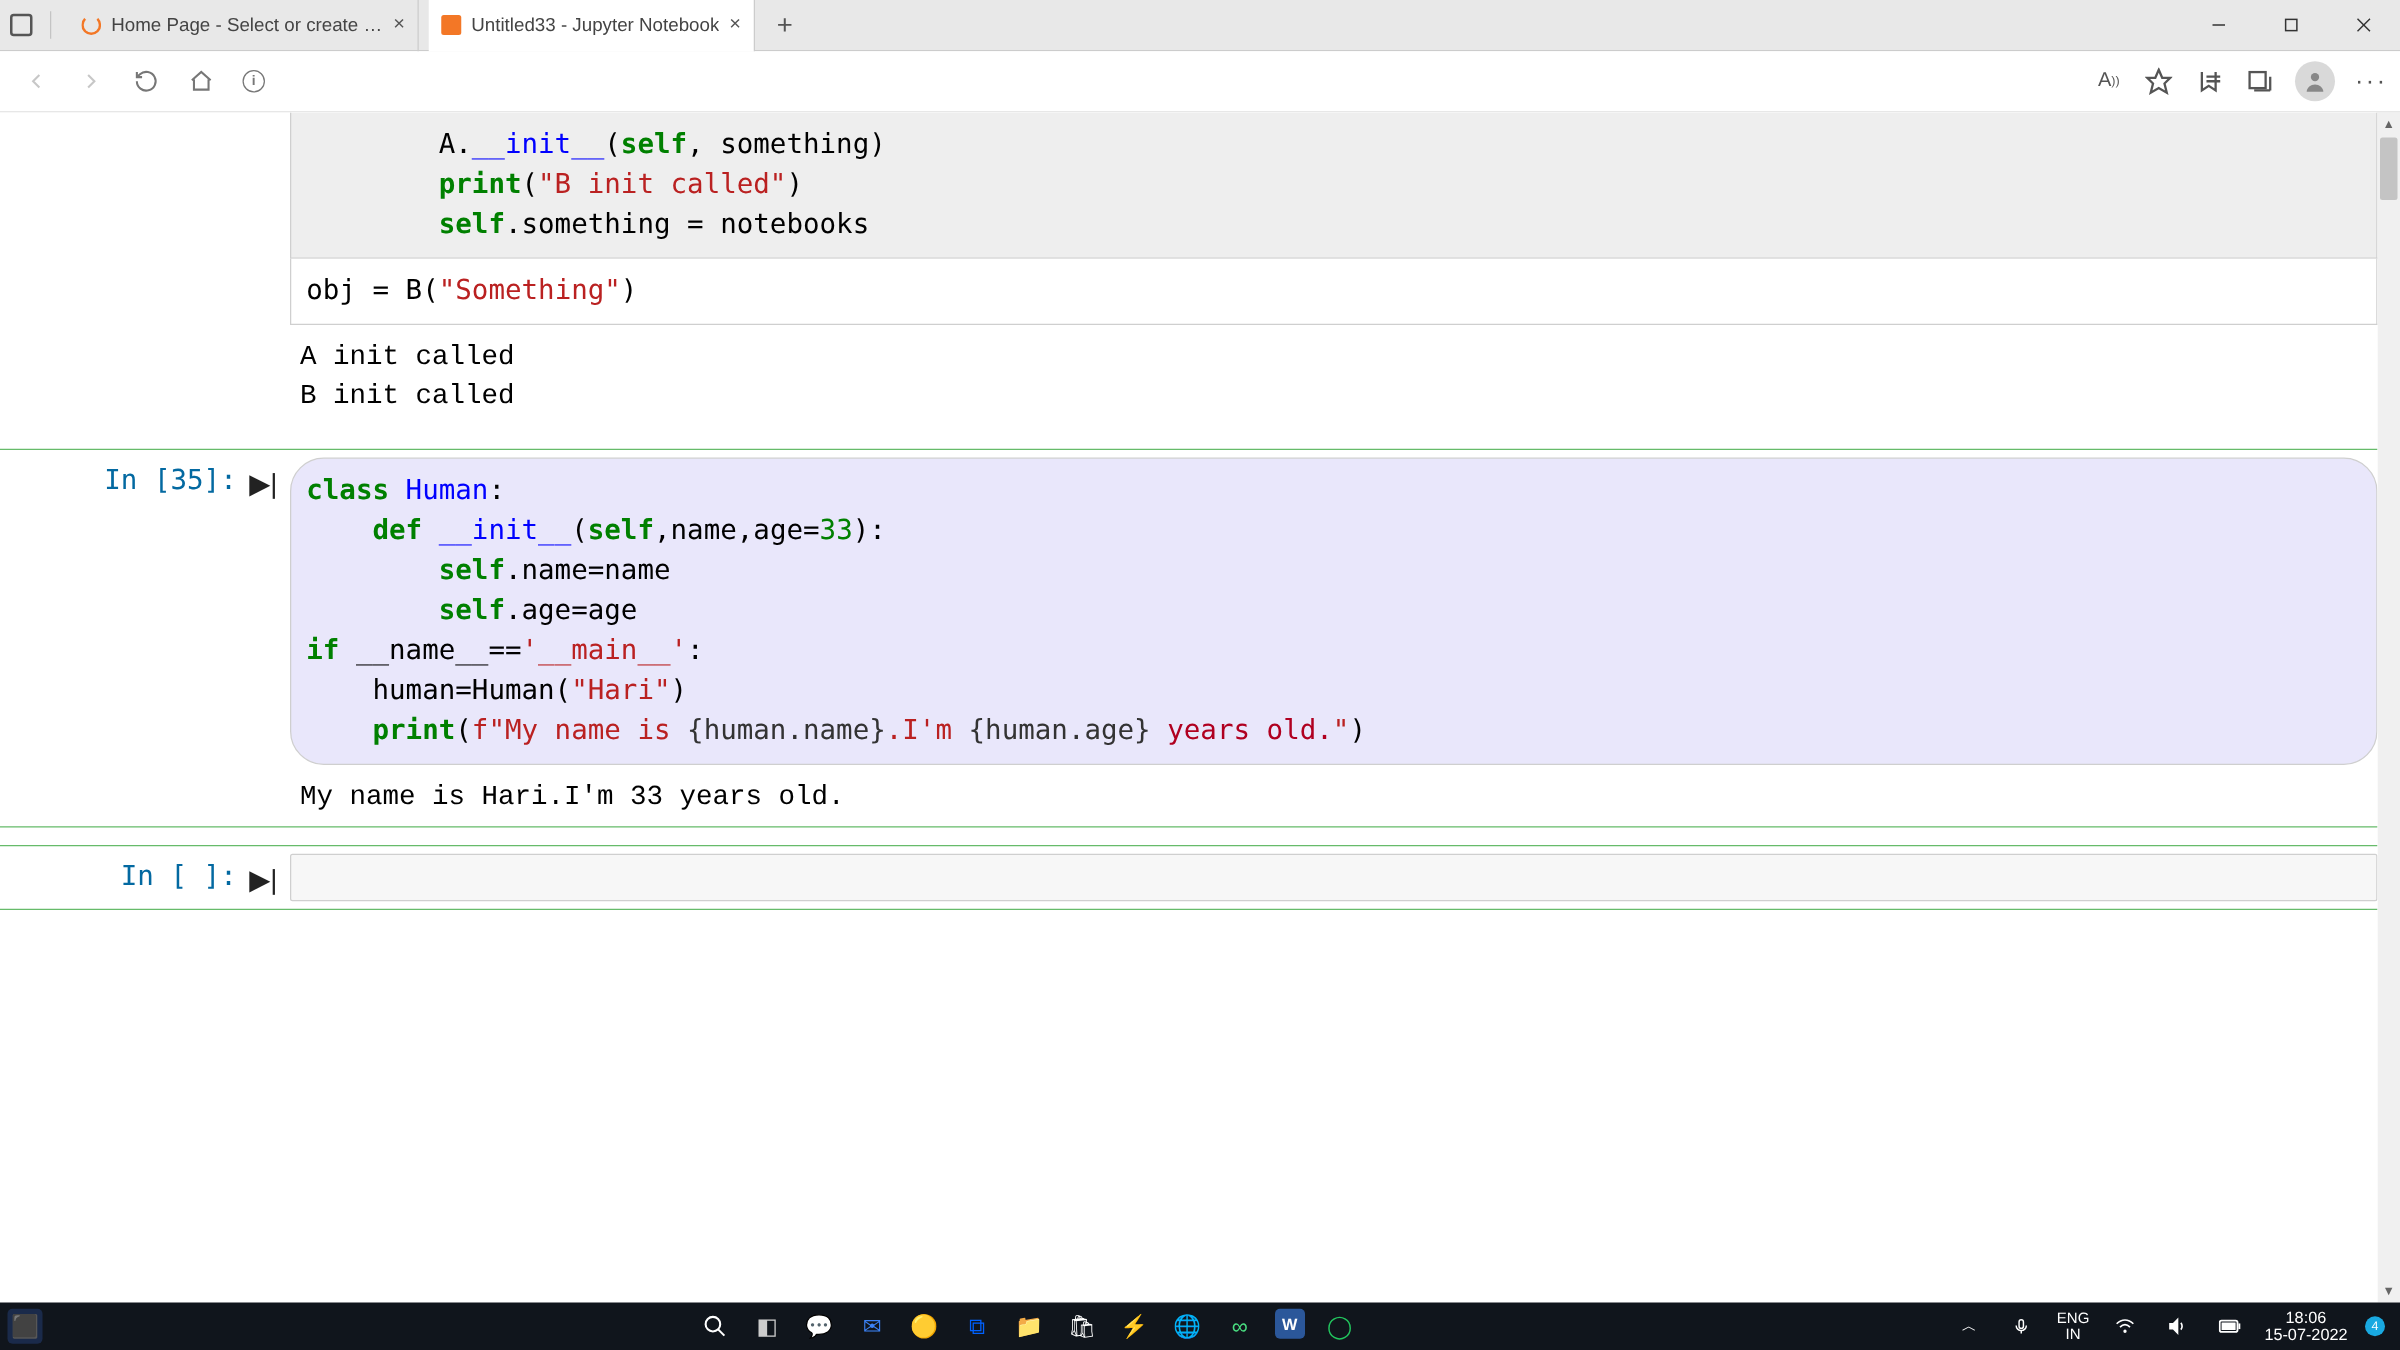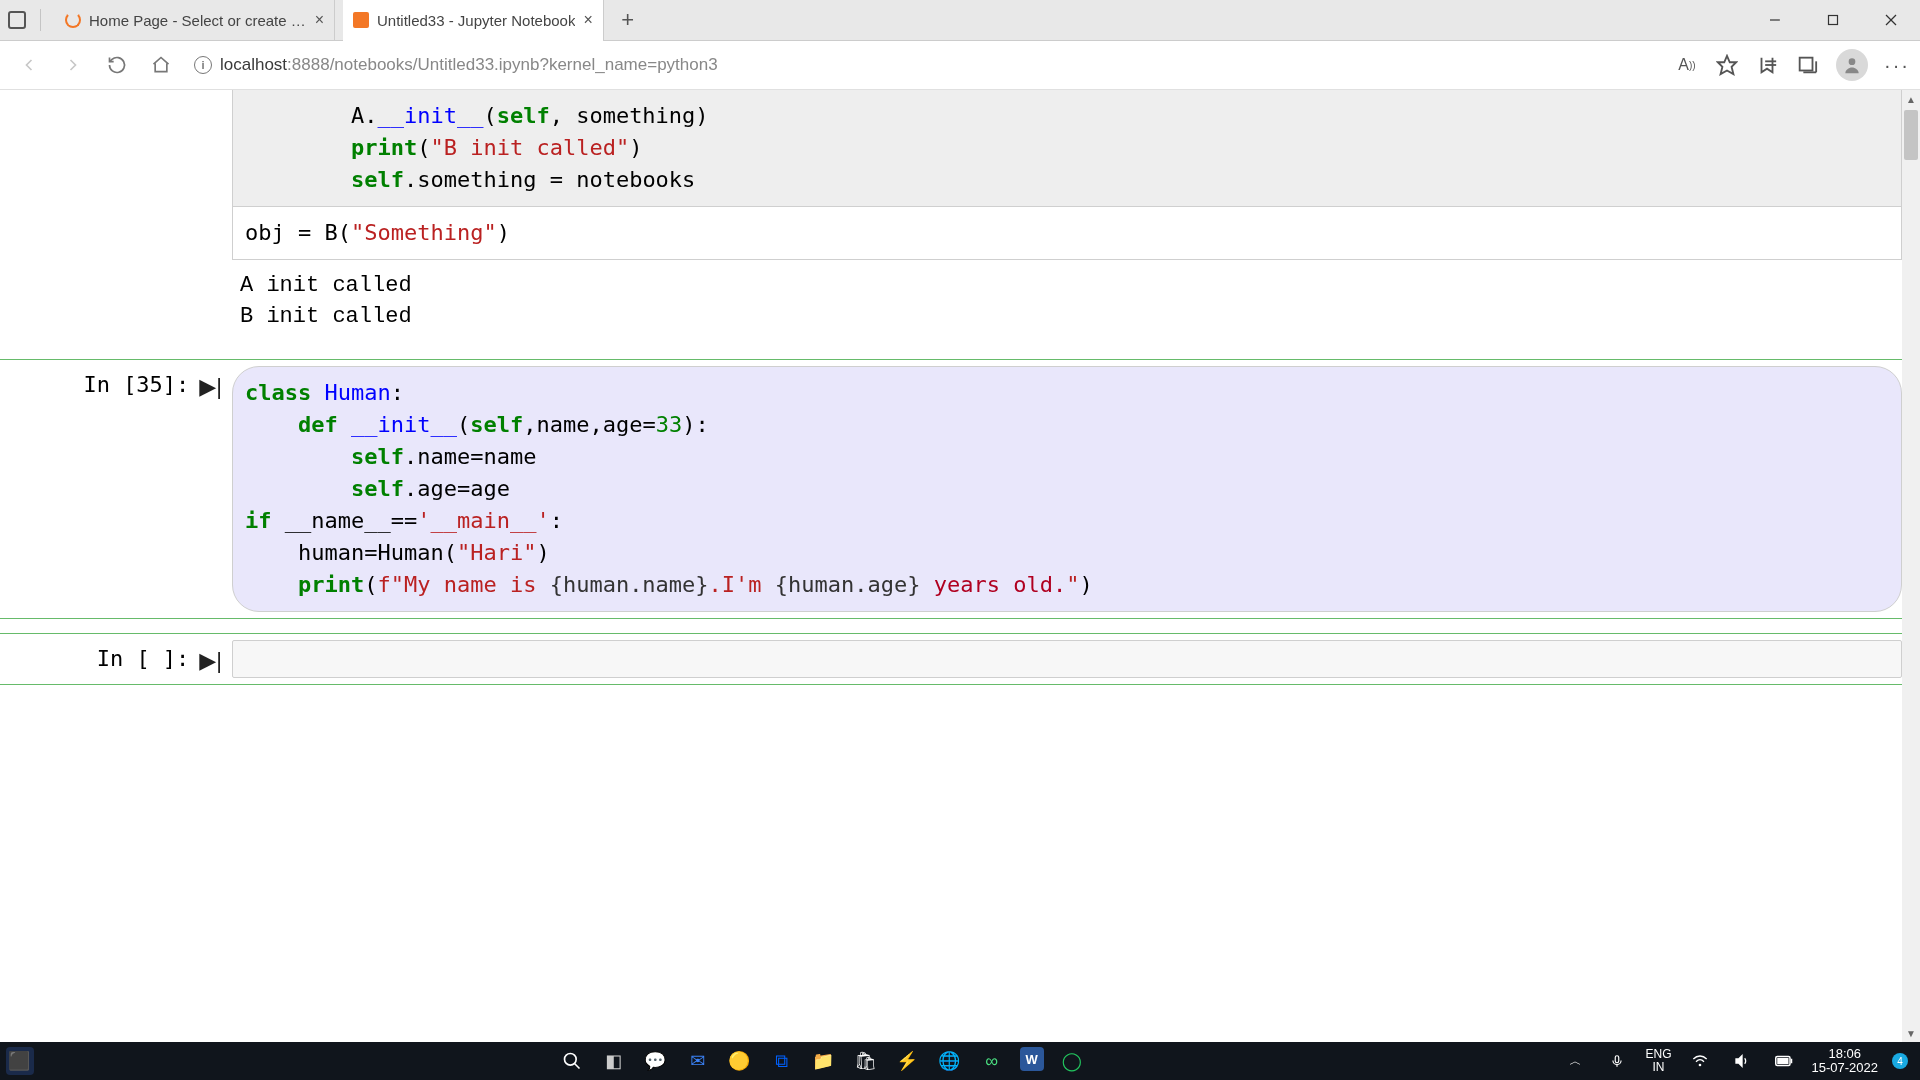--- a/index.html
+++ b/index.html
@@ -41,21 +41,21 @@
 .content { position:absolute; top:90px; bottom:38px; left:0; right:18px; background:#fff; overflow:hidden; }
 .scrollbar-v { position:absolute; top:90px; bottom:38px; right:0; width:18px; background:#f0f0f0; }
 .scrollbar-v .thumb { position:absolute; left:2px; right:2px; top:0; height:40px; background:#c4c4c4; border-radius:2px; }
 .scrollbar-v .arrow { position:absolute; left:0; right:0; height:18px; display:flex; align-items:center; justify-content:center; font-size:10px; color:#666; }
 .scrollbar-v .arrow.top { top:0; }
 .scrollbar-v .arrow.bot { bottom:0; }
 
 .cell { display:flex; padding:6px 0; }
 .cell.selected { border-top:1px solid #66bb6a; border-bottom:1px solid #66bb6a; }
 .prompt-col { width:232px; flex-shrink:0; display:flex; justify-content:flex-end; align-items:flex-start; padding-right:10px; padding-top:6px; gap:10px; }
-.prompt { font-family:Menlo,Consolas,monospace; font-size:22px; color:#000000; white-space:pre; }
+.prompt { font-family:Menlo,Consolas,monospace; font-size:22px; color:#0369a1; white-space:pre; }
 .run-icon { font-size:22px; color:#222; margin-top:2px; }
 .cell-body { flex:1; }
 .code-area { border:1px solid #cfcfcf; border-radius:2px; background:#f7f7f7; padding:10px 12px; font-family:Menlo,Consolas,monospace; font-size:22px; line-height:1.45; white-space:pre; overflow-x:auto; }
 .code-area.edit { background:#f7f7f7; }
 .code-area.sel { background:#e9e7fb;border-radius:27px; }
 .output { padding:10px 8px 2px 8px; font-family:Liberation Mono, monospace; font-size:22px; line-height:1.45; white-space:pre; }
 .partial-code { border:1px solid #cfcfcf; border-top:none; background:#eeeeee; padding:10px 12px; font-family:Menlo,Consolas,monospace; font-size:22px; line-height:1.45; white-space:pre; }
 .lastline { background:#fff; border:1px solid #cfcfcf; border-top:none; padding:10px 12px; font-family:Menlo,Consolas,monospace; font-size:22px; line-height:1.45; white-space:pre; }
 
 
@@ -133,21 +133,20 @@
       </svg>
     </div>
   <div class="navbtn">
       <svg viewBox="0 0 24 24" fill="none" stroke="currentColor" stroke-width="2">
         <path d="M3 11l9-8 9 8"></path>
         <path d="M5 10v10h14V10"></path>
       </svg>
     </div>
   <div class="url">
     <span class="info-icon">i</span>
-    <span><span class="host">localhost</span><span class="path">:8888/notebooks/Untitled33.ipynb?kernel_name=python3</span></span>
   </div>
   <div class="addr-right">
     <div class="ic">A<sup style="font-size:10px">))</sup></div>
     <div class="ic">
         <svg viewBox="0 0 24 24" fill="none" stroke="currentColor" stroke-width="2">
           <polygon points="12 2 15 9 22 9 17 14 19 22 12 18 5 22 7 14 2 9 9 9"></polygon>
         </svg>
       </div>
     <div class="ic">
         <svg viewBox="0 0 24 24" fill="none" stroke="currentColor" stroke-width="2">
@@ -200,20 +199,21 @@
       <span class="run-icon">▶|</span>
     </div>
     <div class="cell-body">
       <div class="code-area sel" id="c1"><span class="kw">class</span><span> </span><span class="fn">Human</span><span>:</span>
 <span>    </span><span class="kw">def</span><span> </span><span class="fn">__init__</span><span>(</span><span class="kw">self</span><span>,name,age</span><span>=</span><span class="num">33</span><span>):</span>
 <span>        </span><span class="kw">self</span><span>.name</span><span>=</span><span>name</span>
 <span>        </span><span class="kw">self</span><span>.age</span><span>=</span><span>age</span>
 <span class="kw">if</span><span> __name__</span><span>==</span><span class="str">'__main__'</span><span>:</span>
 <span>    human</span><span>=</span><span>Human(</span><span class="str">"Hari"</span><span>)</span>
 <span>    </span><span class="kw">print</span><span>(</span><span class="str">f"My name is </span><span class="fstr-in">{human.name}</span><span class="str">.I'm </span><span class="fstr-in">{human.age}</span><span class="err"> years old.</span><span class="str">"</span><span>)</span></div>
+      <div class="output"><span>My name is Hari.I'm 33 years old.</span></div>
     </div>
   </div>
 
   <div class="cell selected" style="margin-top:14px">
     <div class="prompt-col">
       <span class="prompt">In [ ]:</span>
       <span class="run-icon">▶|</span>
     </div>
     <div class="cell-body">
       <div class="code-area edit" style="min-height:38px"><span></span></div>

